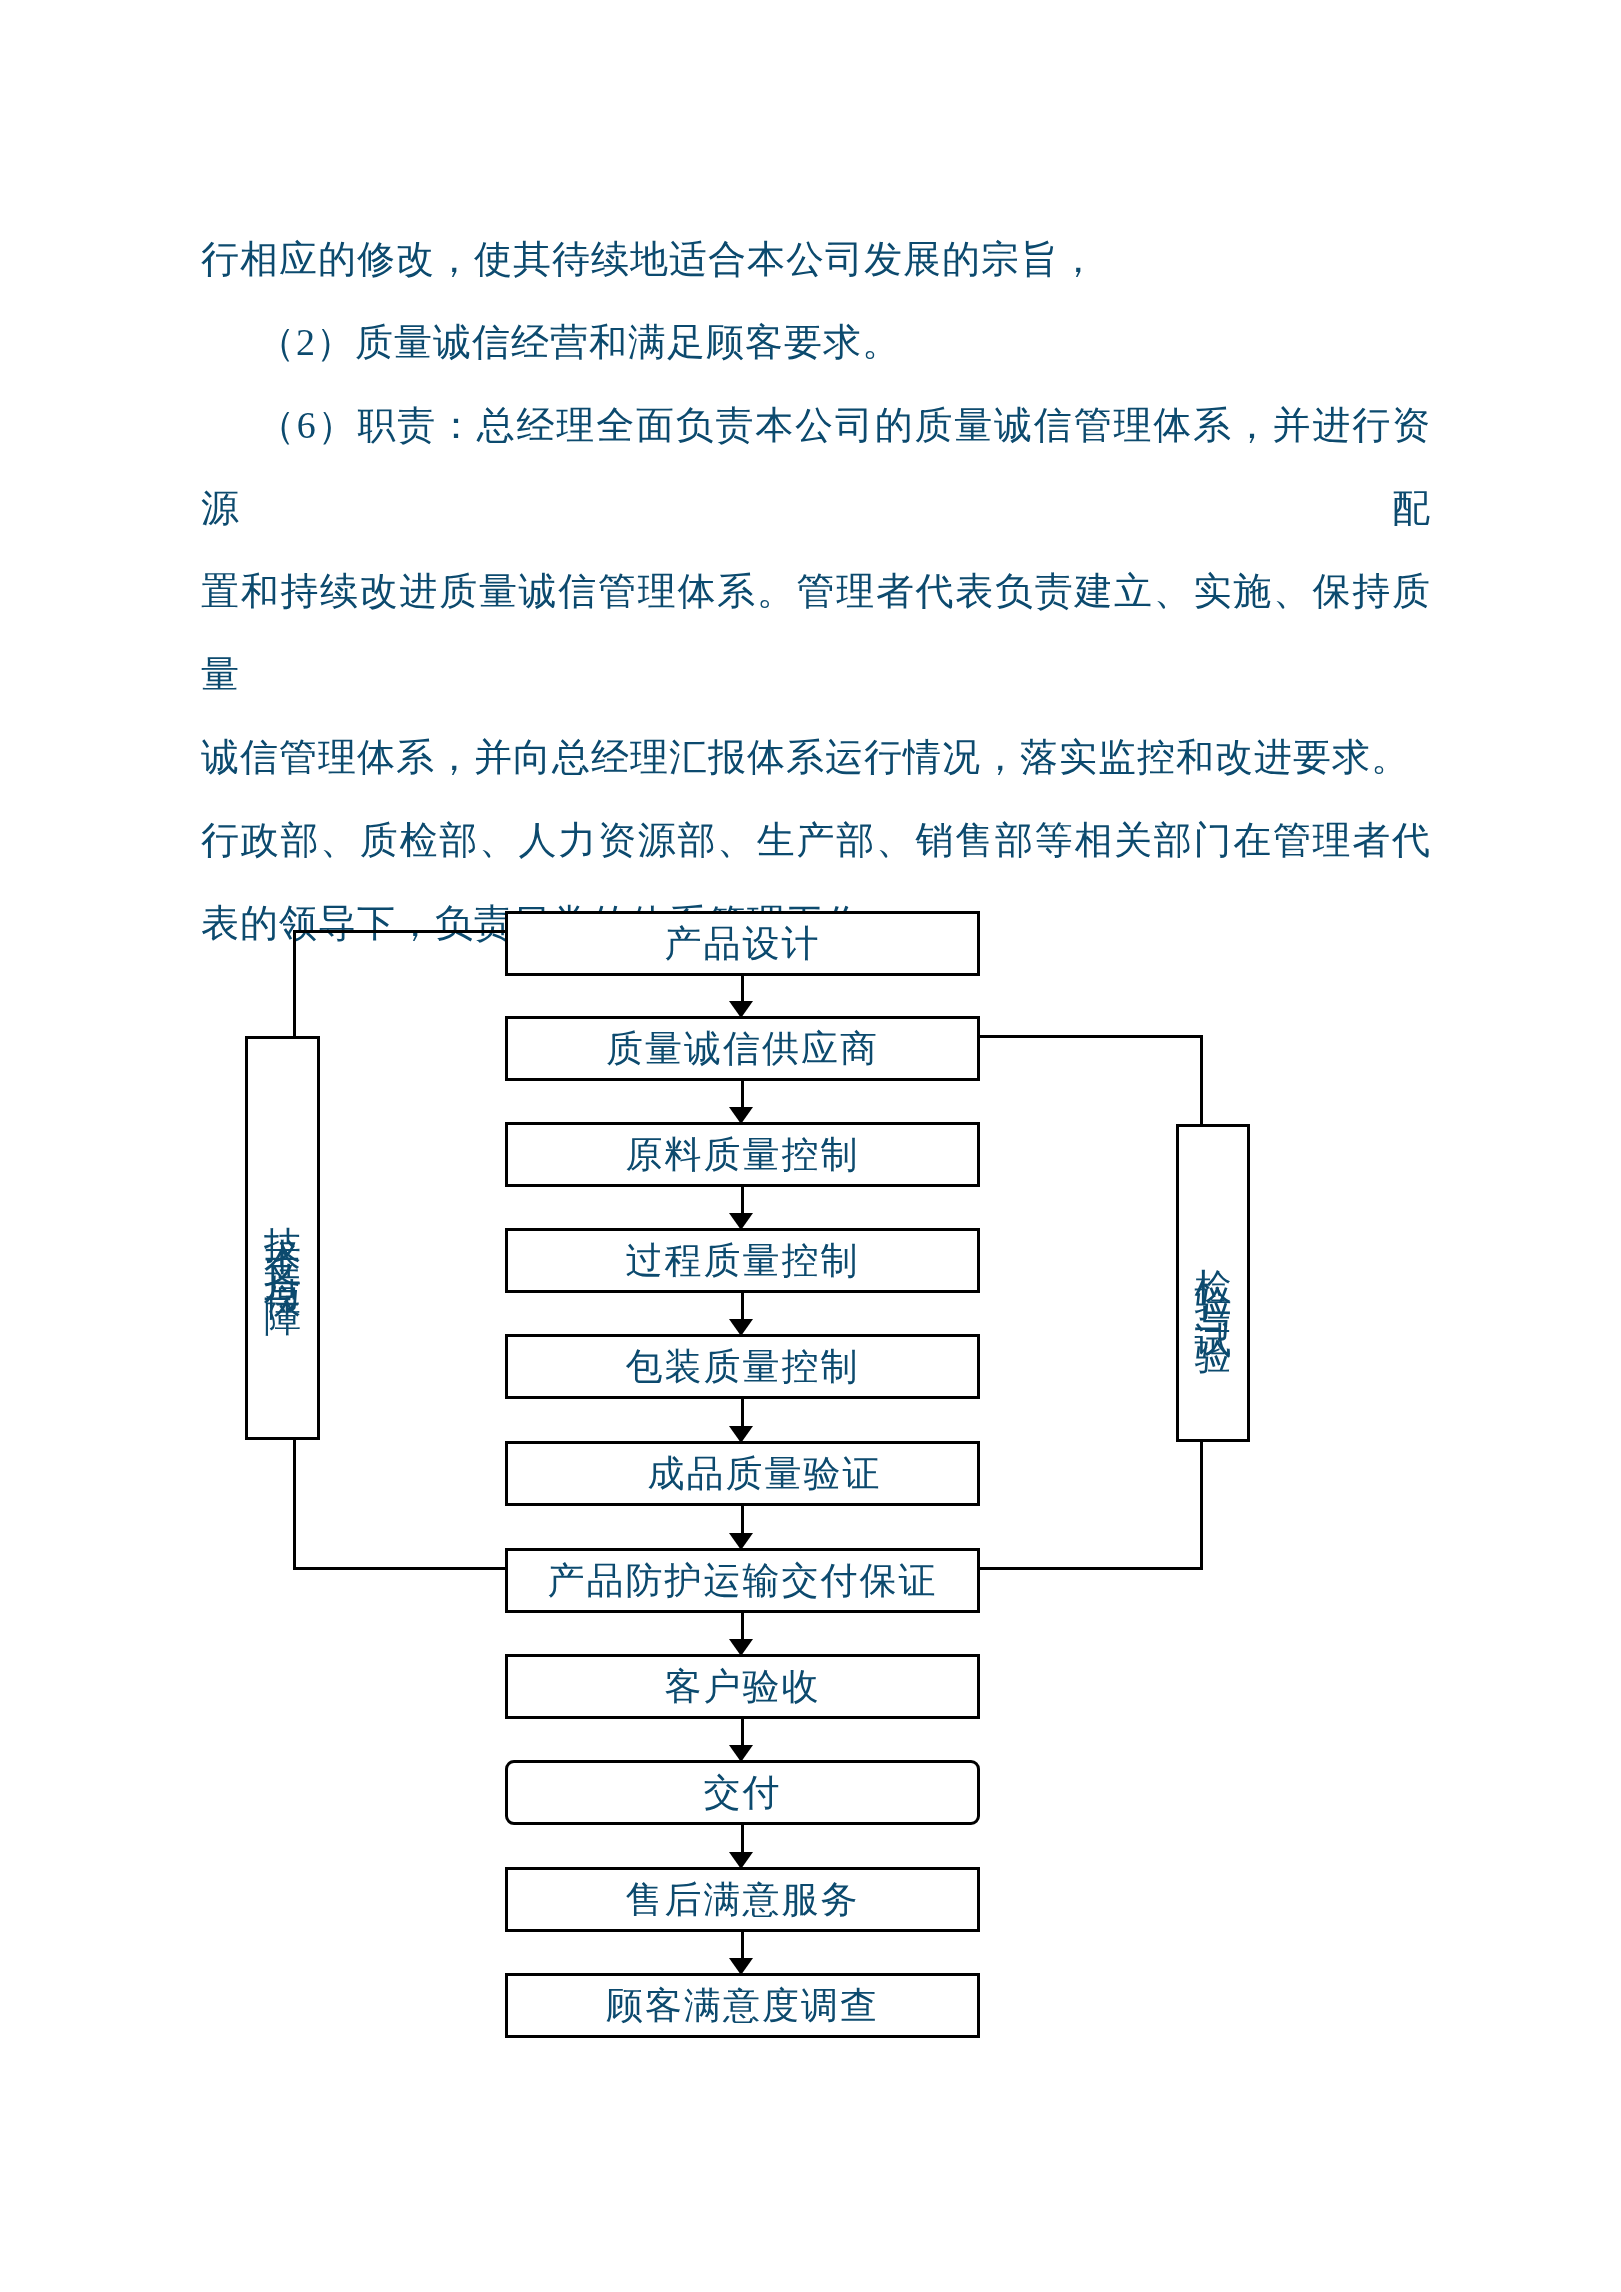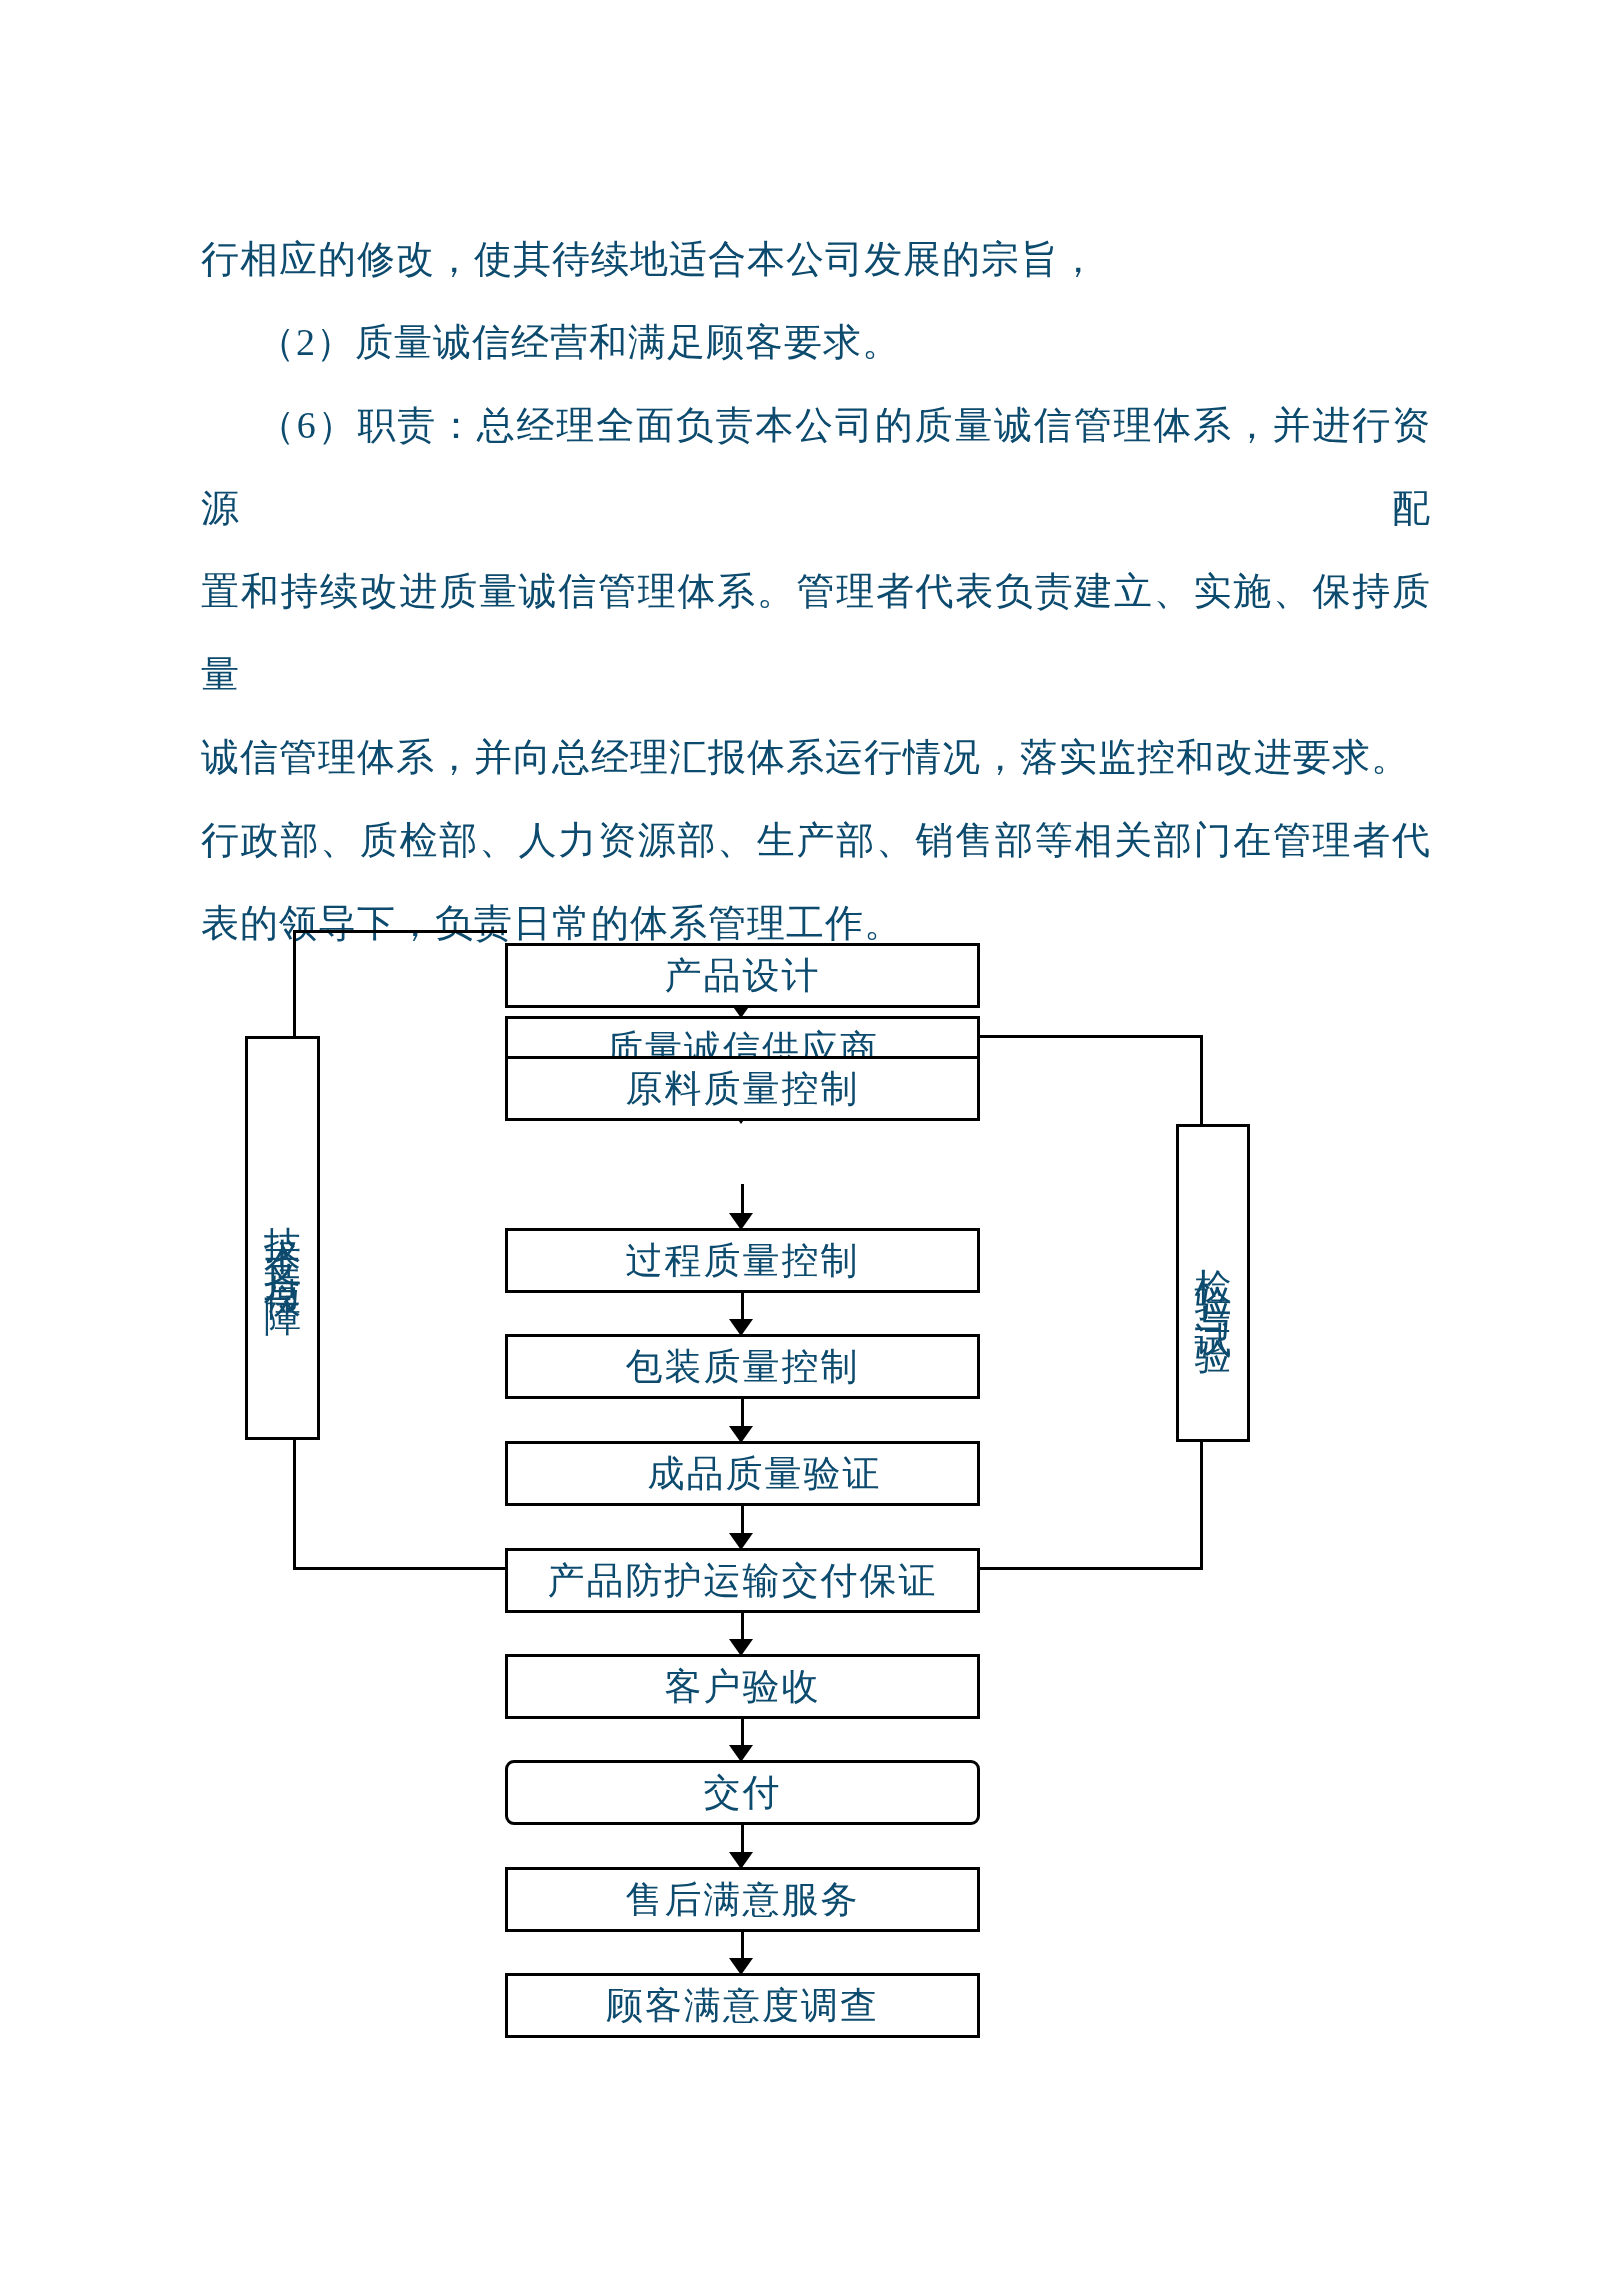--- a/index.html
+++ b/index.html
@@ -138,27 +138,27 @@
     </div>
   <div class="arrow" style="top:1822px; height:47px;">
       <div class="stem"></div>
       <div class="head"></div>
     </div>
   <div class="arrow" style="top:1929px; height:46px;">
       <div class="stem"></div>
       <div class="head"></div>
     </div>
 
-  <div class="fbox" style="top:911px;margin-top:32px;">
+  <div class="fbox" style="top:911px;">
       <span>产品设计</span>
     </div>
   <div class="fbox" style="top:1016px;">
       <span>质量诚信供应商</span>
     </div>
-  <div class="fbox" style="top:1056px;">
+  <div class="fbox" style="top:1122px;">
       <span>原料质量控制</span>
     </div>
   <div class="fbox" style="top:1228px;">
       <span>过程质量控制</span>
     </div>
   <div class="fbox" style="top:1334px;">
       <span>包装质量控制</span>
     </div>
   <div class="fbox" style="top:1441px;padding-left:44px;">
       <span>成品质量验证</span>

